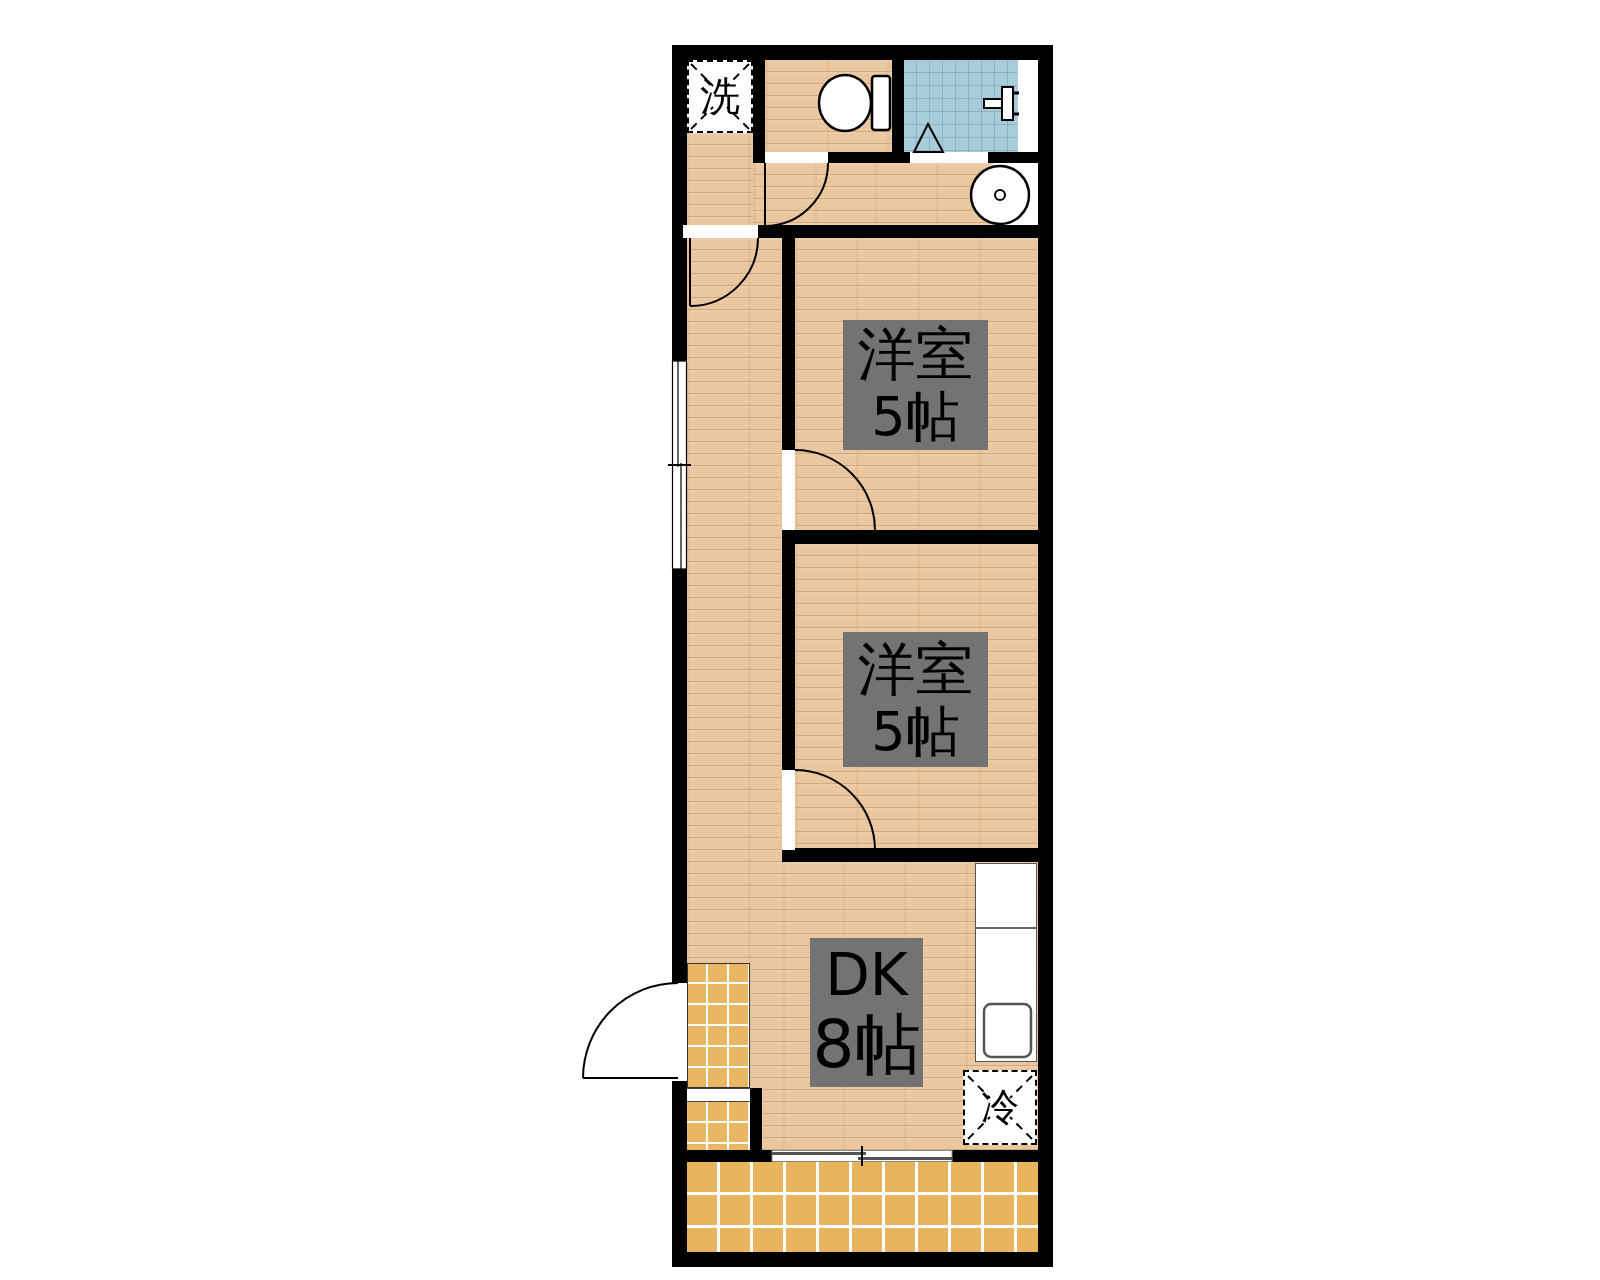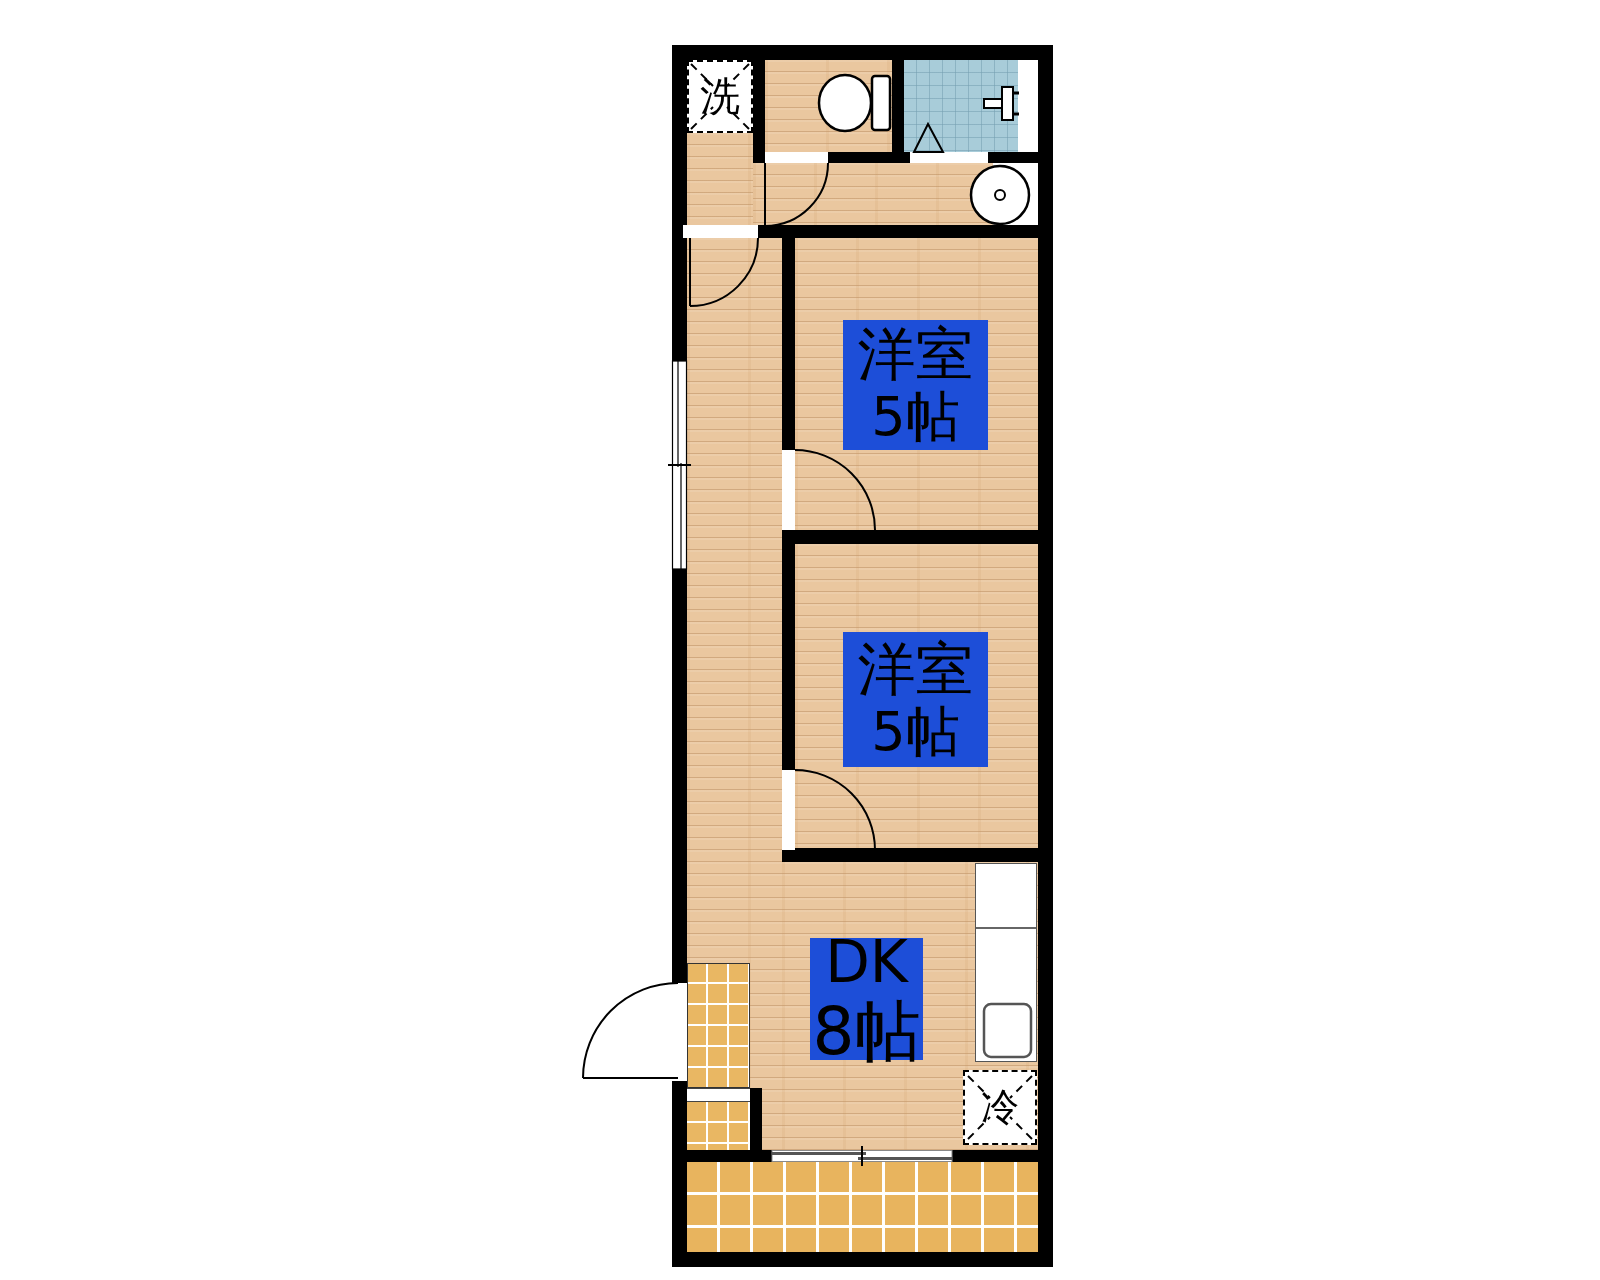--- a/index.html
+++ b/index.html
@@ -19,21 +19,21 @@
         background-image:
           repeating-linear-gradient(180deg, rgba(0,0,0,0) 0 30px, #fff 30px 33px),
           repeating-linear-gradient(90deg, rgba(0,0,0,0) 0 30px, #fff 30px 33px);}
   .bath{position:absolute;z-index:2;background-color:#a8ccd9;
         background-image:
           repeating-linear-gradient(180deg, rgba(0,0,0,0) 0 12px, rgba(116,158,176,.55) 12px 13px),
           repeating-linear-gradient(90deg, rgba(0,0,0,0) 0 12px, rgba(116,158,176,.55) 12px 13px);}
   .white{position:absolute;background:#fff;z-index:5;}
   .dashedbox{position:absolute;background:#fff;border:2px dashed #000;box-sizing:border-box;z-index:5;}
   .overlay{position:absolute;left:0;top:0;z-index:40;pointer-events:none;}
-  .label-box{position:absolute;background:#1d4ed8;display:flex;flex-direction:column;align-items:center;
+  .label-box{position:absolute;background:#737373;display:flex;flex-direction:column;align-items:center;
              justify-content:center;color:#000;z-index:50;line-height:1.12;font-weight:500;}
   .glyph{position:absolute;color:#000;display:flex;align-items:center;justify-content:center;
          z-index:50;font-weight:500;}
 </style>
 </head>
 <body>
 
 <div class="canvas">
 
   <div class="wood" style="left:765px;top:60px;width:127px;height:92px;"></div>
@@ -151,20 +151,20 @@
   <div class="label-box" style="left:843px;top:320px;width:145px;height:130px;">
     <div style="font-size:58px;">洋室</div>
     <div style="font-size:54px;">5帖</div>
   </div>
 
   <div class="label-box" style="left:843px;top:632px;width:145px;height:135px;">
     <div style="font-size:58px;">洋室</div>
     <div style="font-size:54px;">5帖</div>
   </div>
 
-  <div class="label-box" style="left:810px;top:938px;width:113px;height:122px;">
+  <div class="label-box" style="left:810px;top:938px;width:113px;height:149px;">
     <div style="font-size:58px;">DK</div>
     <div style="font-size:66px;">8帖</div>
   </div>
 
   <div class="glyph" style="left:963px;top:1070px;width:74px;height:75px;font-size:38px;">冷</div>
 
 </div>
 
 </body></html>

